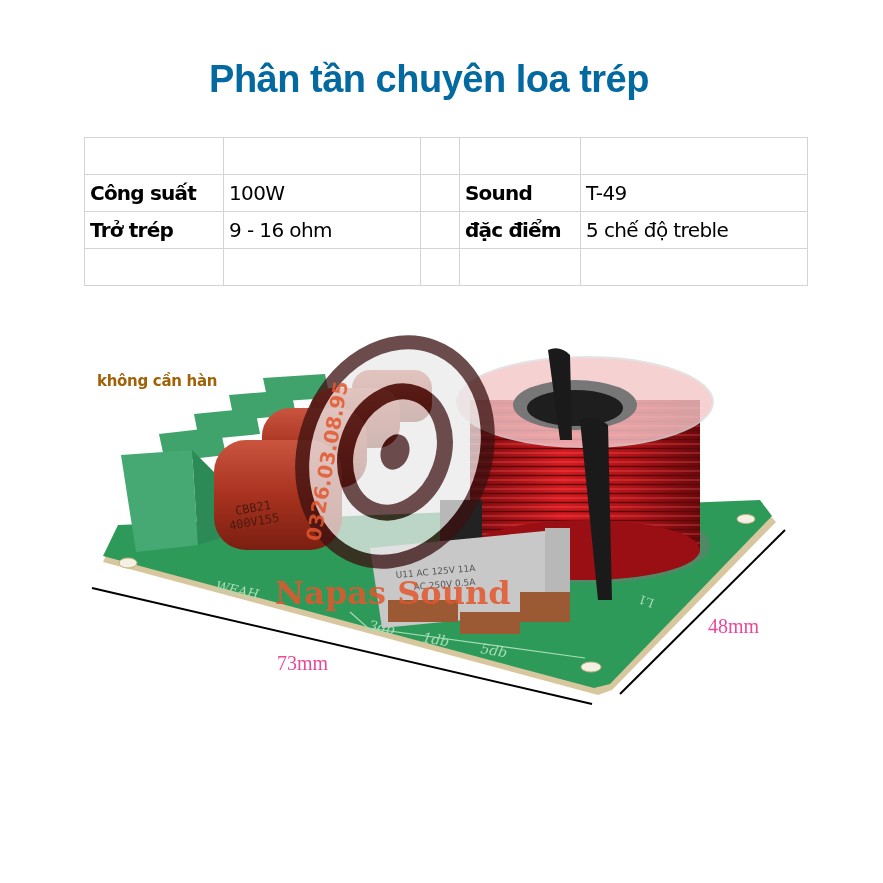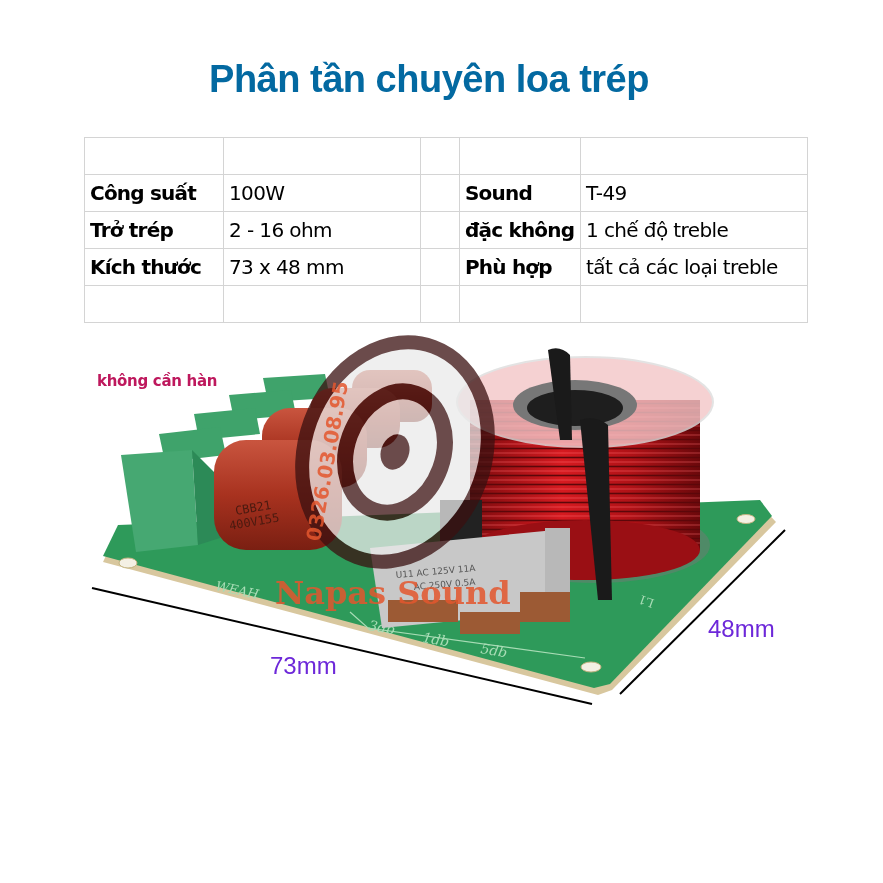--- a/index.html
+++ b/index.html
@@ -2,23 +2,23 @@
 <html><head>
 <meta charset="utf-8">
 <style>
   html, body { margin:0; padding:0; background:#ffffff; }
   body { width:883px; height:883px; position:relative; overflow:hidden; font-family:"Liberation Sans", sans-serif; }
   .title { position:absolute; left:0; top:58px; width:858px; text-align:center; font-family:Liberation Sans, sans-serif; font-weight:bold; font-size:38px; color:#0369a1; letter-spacing:-0.5px; }
   table.spec { position:absolute; left:84px; top:137px; border-collapse:collapse; table-layout:fixed; }
   table.spec td { border:1px solid #d4d4d4; height:36px; padding:0 0 0 5px; font-family:"DejaVu Sans", sans-serif; font-size:20px; color:#000; white-space:nowrap; overflow:hidden; vertical-align:middle; letter-spacing:-0.6px; }
   table.spec td.lbl { font-weight:bold; letter-spacing:-0.8px; }
   .photo { position:absolute; left:0; top:330px; width:883px; height:420px; }
-  .no-solder { position:absolute; left:97px; top:372px; font-family:"DejaVu Sans", sans-serif; font-weight:bold; font-size:15px; color:#be185d; letter-spacing:-0.3px; }
-  .dim { position:absolute; font-family:Liberation Sans, sans-serif; font-size:24px; color:#6d28d9; }
-  .dim.w { left:270px; top:652px; }
+  .no-solder { position:absolute; left:97px; top:372px; font-family:"DejaVu Sans", sans-serif; font-weight:bold; font-size:15px; color:#a16207; letter-spacing:-0.3px; }
+  .dim { position:absolute; font-family:Liberation Serif, serif; font-size:20px; color:#ec4899; }
+  .dim.w { left:277px; top:652px; }
   .dim.h { left:708px; top:615px; }
 </style>
 </head>
 <body>
 
 <div class="title">Phân tần chuyên loa trép</div>
 
 <table class="spec">
   <colgroup>
       <col style="width:139px">
@@ -37,31 +37,24 @@
   </tr>
   <tr>
     <td class="lbl">Công suất</td>
     <td>100W</td>
     <td></td>
     <td class="lbl">Sound</td>
     <td>T-49</td>
   </tr>
   <tr>
     <td class="lbl">Trở trép</td>
-    <td>2 - 16 ohm</td>
+    <td>9 - 16 ohm</td>
     <td></td>
-    <td class="lbl">đặc không</td>
-    <td>1 chế độ treble</td>
-  </tr>
-  <tr>
-    <td class="lbl">Kích thước</td>
-    <td>73 x 48 mm</td>
-    <td></td>
-    <td class="lbl">Phù hợp</td>
-    <td>tất cả các loại treble</td>
+    <td class="lbl">đặc điểm</td>
+    <td>5 chế độ treble</td>
   </tr>
   <tr>
     <td></td>
     <td></td>
     <td></td>
     <td></td>
     <td></td>
   </tr>
 </tbody>
   </table>

